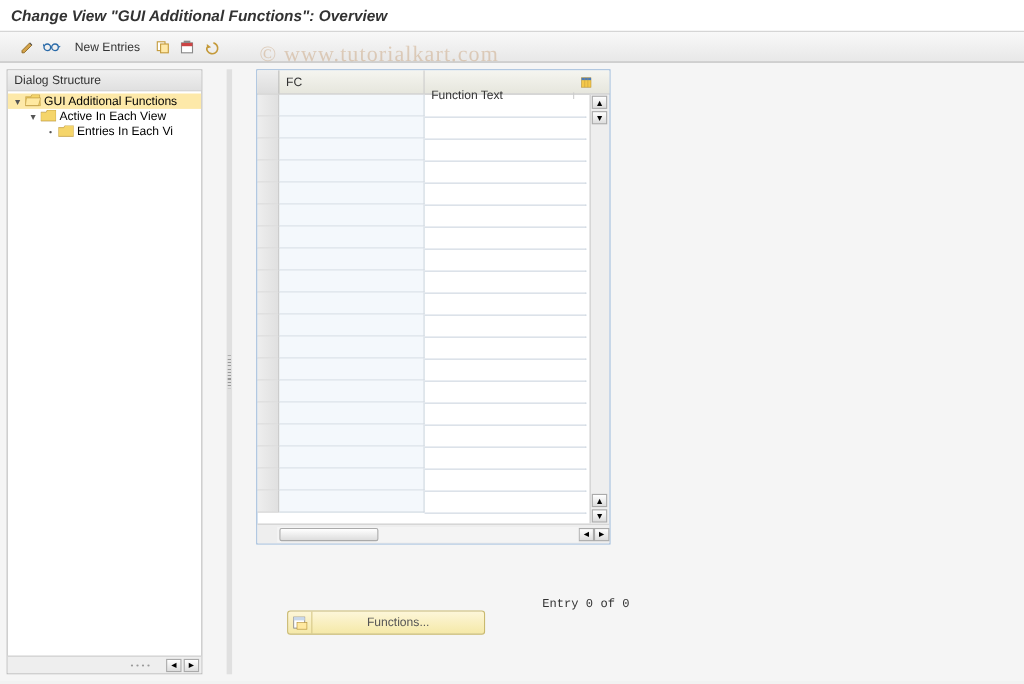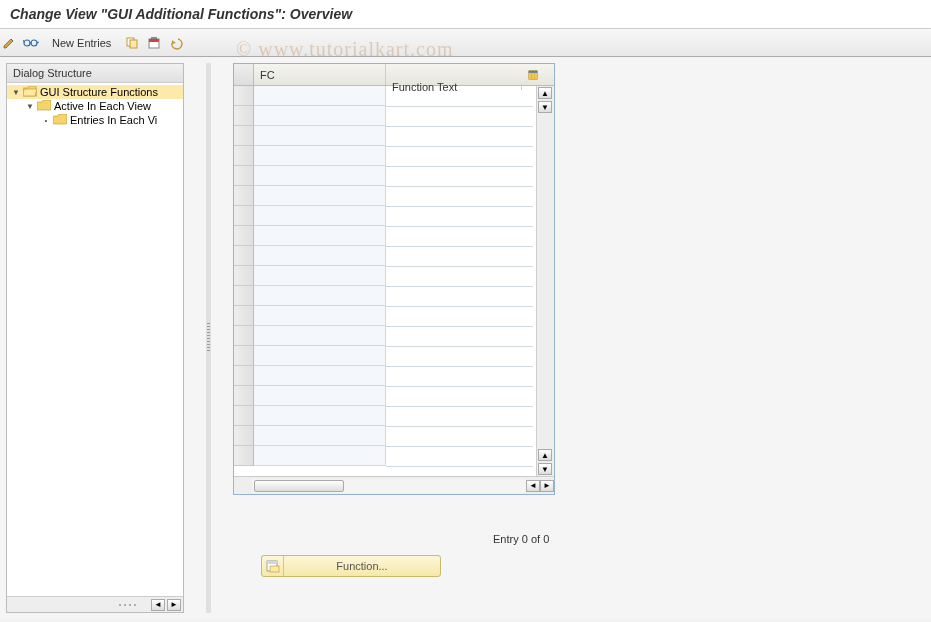--- a/index.html
+++ b/index.html
@@ -1,21 +1,21 @@
 <!DOCTYPE html>
 <html><head>
   <meta charset="utf-8">
   <style>
     * { box-sizing: border-box; margin: 0; padding: 0; }
     body { font-family: Arial, sans-serif; font-size: 11px; background: #f2f2f2; width: 931px; height: 622px; overflow: hidden; position: relative; }
     
     .title-bar { background: #fff; padding: 6px 10px; border-bottom: 1px solid #ccc; }
     .title-text { font-size: 14px; font-weight: bold; font-style: italic; color: #333; }
     
-    .toolbar { background: linear-gradient(#f8f8f8, #e8e8e8); padding: 4px 0; border-bottom: 1px solid #aaa; display: flex; align-items: center; gap: 4px; height: 28px; }
+    .toolbar { background: linear-gradient(#f8f8f8, #e8e8e8); padding: 4px 16px; border-bottom: 1px solid #aaa; display: flex; align-items: center; gap: 4px; height: 28px; }
     .toolbar-icon { width: 18px; height: 18px; display: inline-flex; align-items: center; justify-content: center; cursor: pointer; border-radius: 2px; }
     .toolbar-btn { padding: 2px 8px; font-size: 11px; cursor: pointer; background: transparent; border: none; color: #333; }
     
     .main-area { display: flex; height: calc(622px - 60px); background: #f5f5f5; padding: 6px; gap: 22px; }
     
     .dialog-structure { width: 178px; background: #fff; border: 1px solid #bbb; display: flex; flex-direction: column; position: relative; }
     .ds-header { background: linear-gradient(#f0f0f0,#e0e0e0); padding: 3px 6px; border-bottom: 1px solid #ccc; font-size: 11px; color: #333; }
     .tree { flex: 1; overflow: hidden; padding: 2px 0; }
     .tree-node { display: flex; align-items: center; padding: 1px 4px; font-size: 11px; white-space: nowrap; cursor: pointer; }
     .tree-node.selected { background: #fde9a9; }
@@ -45,21 +45,21 @@
     .grid-cell.ft-col { width: 147px; }
     .vscroll { width: 18px; background: #eee; border-left: 1px solid #ccc; display: flex; flex-direction: column; justify-content: space-between; }
     .hscroll { height: 18px; background: #eee; border-top: 1px solid #ccc; display: flex; align-items: center; }
     .hscroll-track { flex: 1; margin-left: 18px; background: #f4f4f4; height: 14px; position: relative; }
     .hscroll-thumb { position: absolute; left: 2px; width: 90px; height: 12px; top: 1px; background: linear-gradient(#fff,#ddd); border: 1px solid #aaa; border-radius: 2px; }
     
     .position-btn { position: absolute; left: 28px; top: 492px; width: 180px; height: 22px; background: linear-gradient(#fdf6d9,#f5e9a8); border: 1px solid #c9b96e; border-radius: 3px; display: flex; align-items: center; cursor: pointer; font-size: 11px; }
     .position-btn .pos-icon { width: 22px; height: 20px; display: flex; align-items: center; justify-content: center; border-right: 1px solid #d6c888; }
     .position-btn .pos-label { flex: 1; text-align: center; color: #555; }
     
-    .entry-status { position: absolute; left: 260px; top: 470px; font-size: 11px; color: #333; }
+    .entry-status { position: absolute; left: 260px; top: 481px; font-size: 11px; color: #333; font-family: Liberation Mono, monospace; }
     
     .watermark { position: absolute; left: 236px; top: 38px; font-size: 20px; color: rgba(200,160,120,0.45); font-family: Georgia, serif; letter-spacing: 1px; pointer-events: none; }
     
     .splitter { width: 5px; background: #e0e0e0; cursor: col-resize; position: relative; }
     .splitter::after { content: ""; position: absolute; left: 1px; top: 50%; width: 3px; height: 30px; background: repeating-linear-gradient(#999,#999 1px,transparent 1px,transparent 3px); transform: translateY(-50%); }
   </style>
 </head>
 <body>
 
 <div class="title-bar">
@@ -109,21 +109,21 @@
 
   <div class="dialog-structure">
     <div class="ds-header">Dialog Structure</div>
     <div class="tree">
       <div class="tree-node selected">
         <span class="tree-toggle">▼</span>
         <span class="folder-icon"><svg width="14" height="12" viewBox="0 0 14 12">
               <path d="M0 2 L5 2 L6 0 L13 0 L13 2 L14 10 L0 10 Z" fill="#f5d56a" stroke="#b8943a" stroke-width="0.6"></path>
               <path d="M1 3 L14 3 L12 10 L0 10 Z" fill="#ffe9a0" stroke="#b8943a" stroke-width="0.6"></path>
             </svg></span>
-        <span>GUI Structure Functions</span>
+        <span>GUI Additional Functions</span>
       </div>
       <div class="tree-node indent-1">
         <span class="tree-toggle">▼</span>
         <span class="folder-icon"><svg width="14" height="12" viewBox="0 0 14 12">
               <path d="M0 2 L5 2 L6 0 L14 0 L14 10 L0 10 Z" fill="#f5d56a" stroke="#b8943a" stroke-width="0.6"></path>
             </svg></span>
         <span>Active In Each View</span>
       </div>
       <div class="tree-node indent-2">
         <span class="tree-toggle">•</span>
@@ -281,18 +281,18 @@
     </div>
 
     <div class="position-btn">
       <span class="pos-icon">
         <svg width="14" height="14" viewBox="0 0 14 14">
             <rect x="1" y="2" width="10" height="10" fill="#fff" stroke="#888" stroke-width="0.8"></rect>
             <rect x="1" y="2" width="10" height="3" fill="#c9d8ea"></rect>
             <rect x="4" y="7" width="9" height="6" fill="#ffe9a0" stroke="#b8943a" stroke-width="0.6"></rect>
           </svg>
       </span>
-      <span class="pos-label">Function...</span>
+      <span class="pos-label">Functions...</span>
     </div>
 
     <div class="entry-status">Entry 0 of 0</div>
   </div>
 </div>
 
 </body></html>

